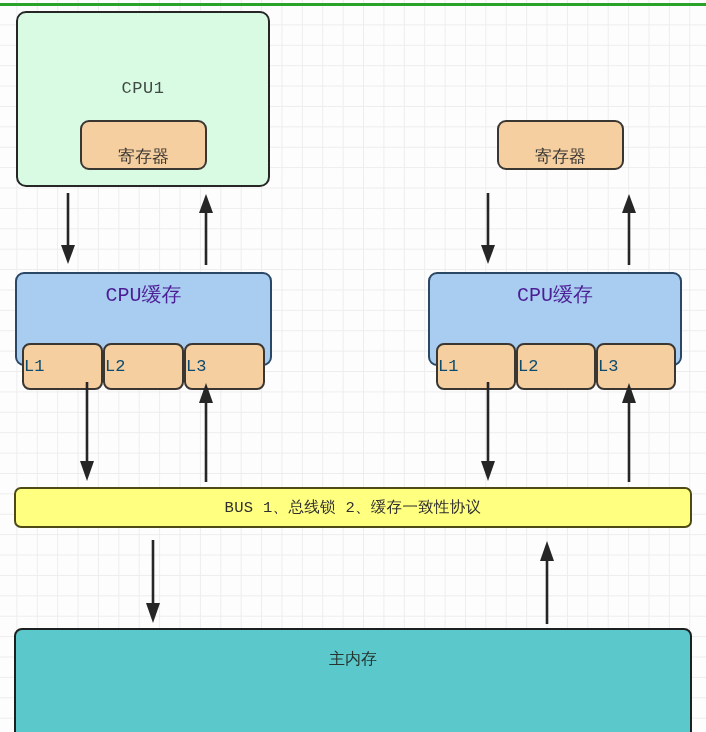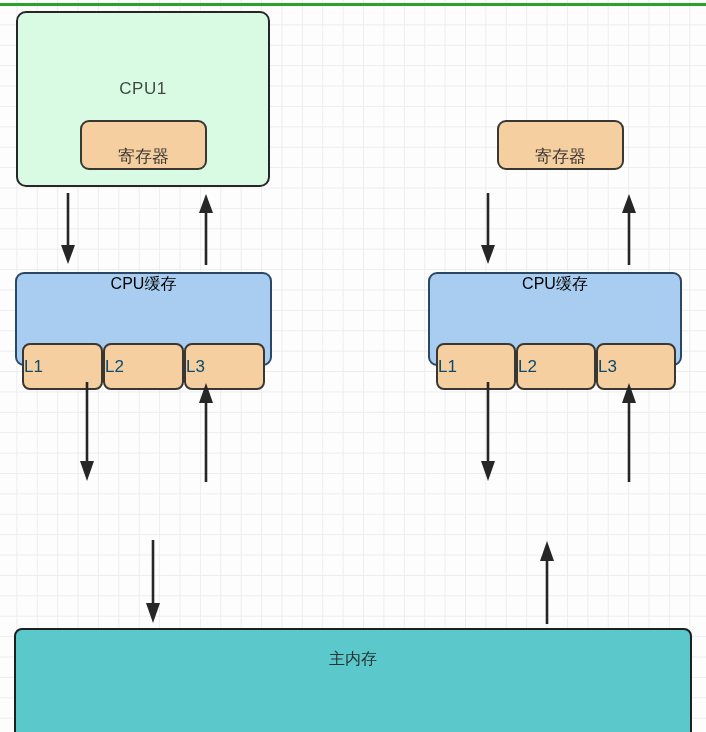--- a/index.html
+++ b/index.html
@@ -18,20 +18,21 @@
     position: relative;
     width: 706px;
     height: 732px;
     background-color: #fdfdfd;
     background-image:
       linear-gradient(to right, #ededed 1px, transparent 1px),
       linear-gradient(to bottom, #ededed 1px, transparent 1px);
     background-size: 20.4px 20.4px;
     background-position: -4px 4px;
     overflow: hidden;
+    font-family: Liberation Mono, monospace;
   }
 
   .top-rule {
     position: absolute;
     left: 0;
     top: 3px;
     width: 706px;
     height: 3px;
     background: #2aa32a;
   }
@@ -75,22 +76,23 @@
   }
 
   .cache-box {
     background: #a8cdf0;
     border: 2.5px solid #2b4766;
     border-radius: 9px;
     align-items: flex-start;
     justify-content: center;
   }
   .cache-label {
-    font-size: 16px;
-    color: #000000;
+    margin-top: 7px;
+    font-size: 20px;
+    color: #4c1d95;
   }
   .level-box {
     position: absolute;
     box-sizing: border-box;
     background: #f5cfa0;
     border: 2.5px solid #3a3632;
     border-radius: 8px;
     display: flex;
     align-items: center;
     font-size: 17px;
@@ -214,20 +216,23 @@
       <polygon points="9,99 2,79 16,79" fill="#262626"></polygon>
     </svg>
   </div>
   <div class="arrow" style="left:620px; top:382px;">
     <svg width="18" height="100" viewBox="0 0 18 100">
       <line x1="9" y1="100" x2="9" y2="15" stroke="#262626" stroke-width="2.6"></line>
       <polygon points="9,1 2,21 16,21" fill="#262626"></polygon>
     </svg>
   </div>
 
+  <div class="node bus-box" style="left:14px; top:487px; width:678px; height:41px;">
+    <span>BUS 1、总线锁 2、缓存一致性协议</span>
+  </div>
 
   <div class="arrow" style="left:144px; top:540px;">
     <svg width="18" height="84" viewBox="0 0 18 84">
       <line x1="9" y1="0" x2="9" y2="70" stroke="#262626" stroke-width="2.6"></line>
       <polygon points="9,83 2,63 16,63" fill="#262626"></polygon>
     </svg>
   </div>
   <div class="arrow" style="left:538px; top:540px;">
     <svg width="18" height="84" viewBox="0 0 18 84">
       <line x1="9" y1="84" x2="9" y2="14" stroke="#262626" stroke-width="2.6"></line>

